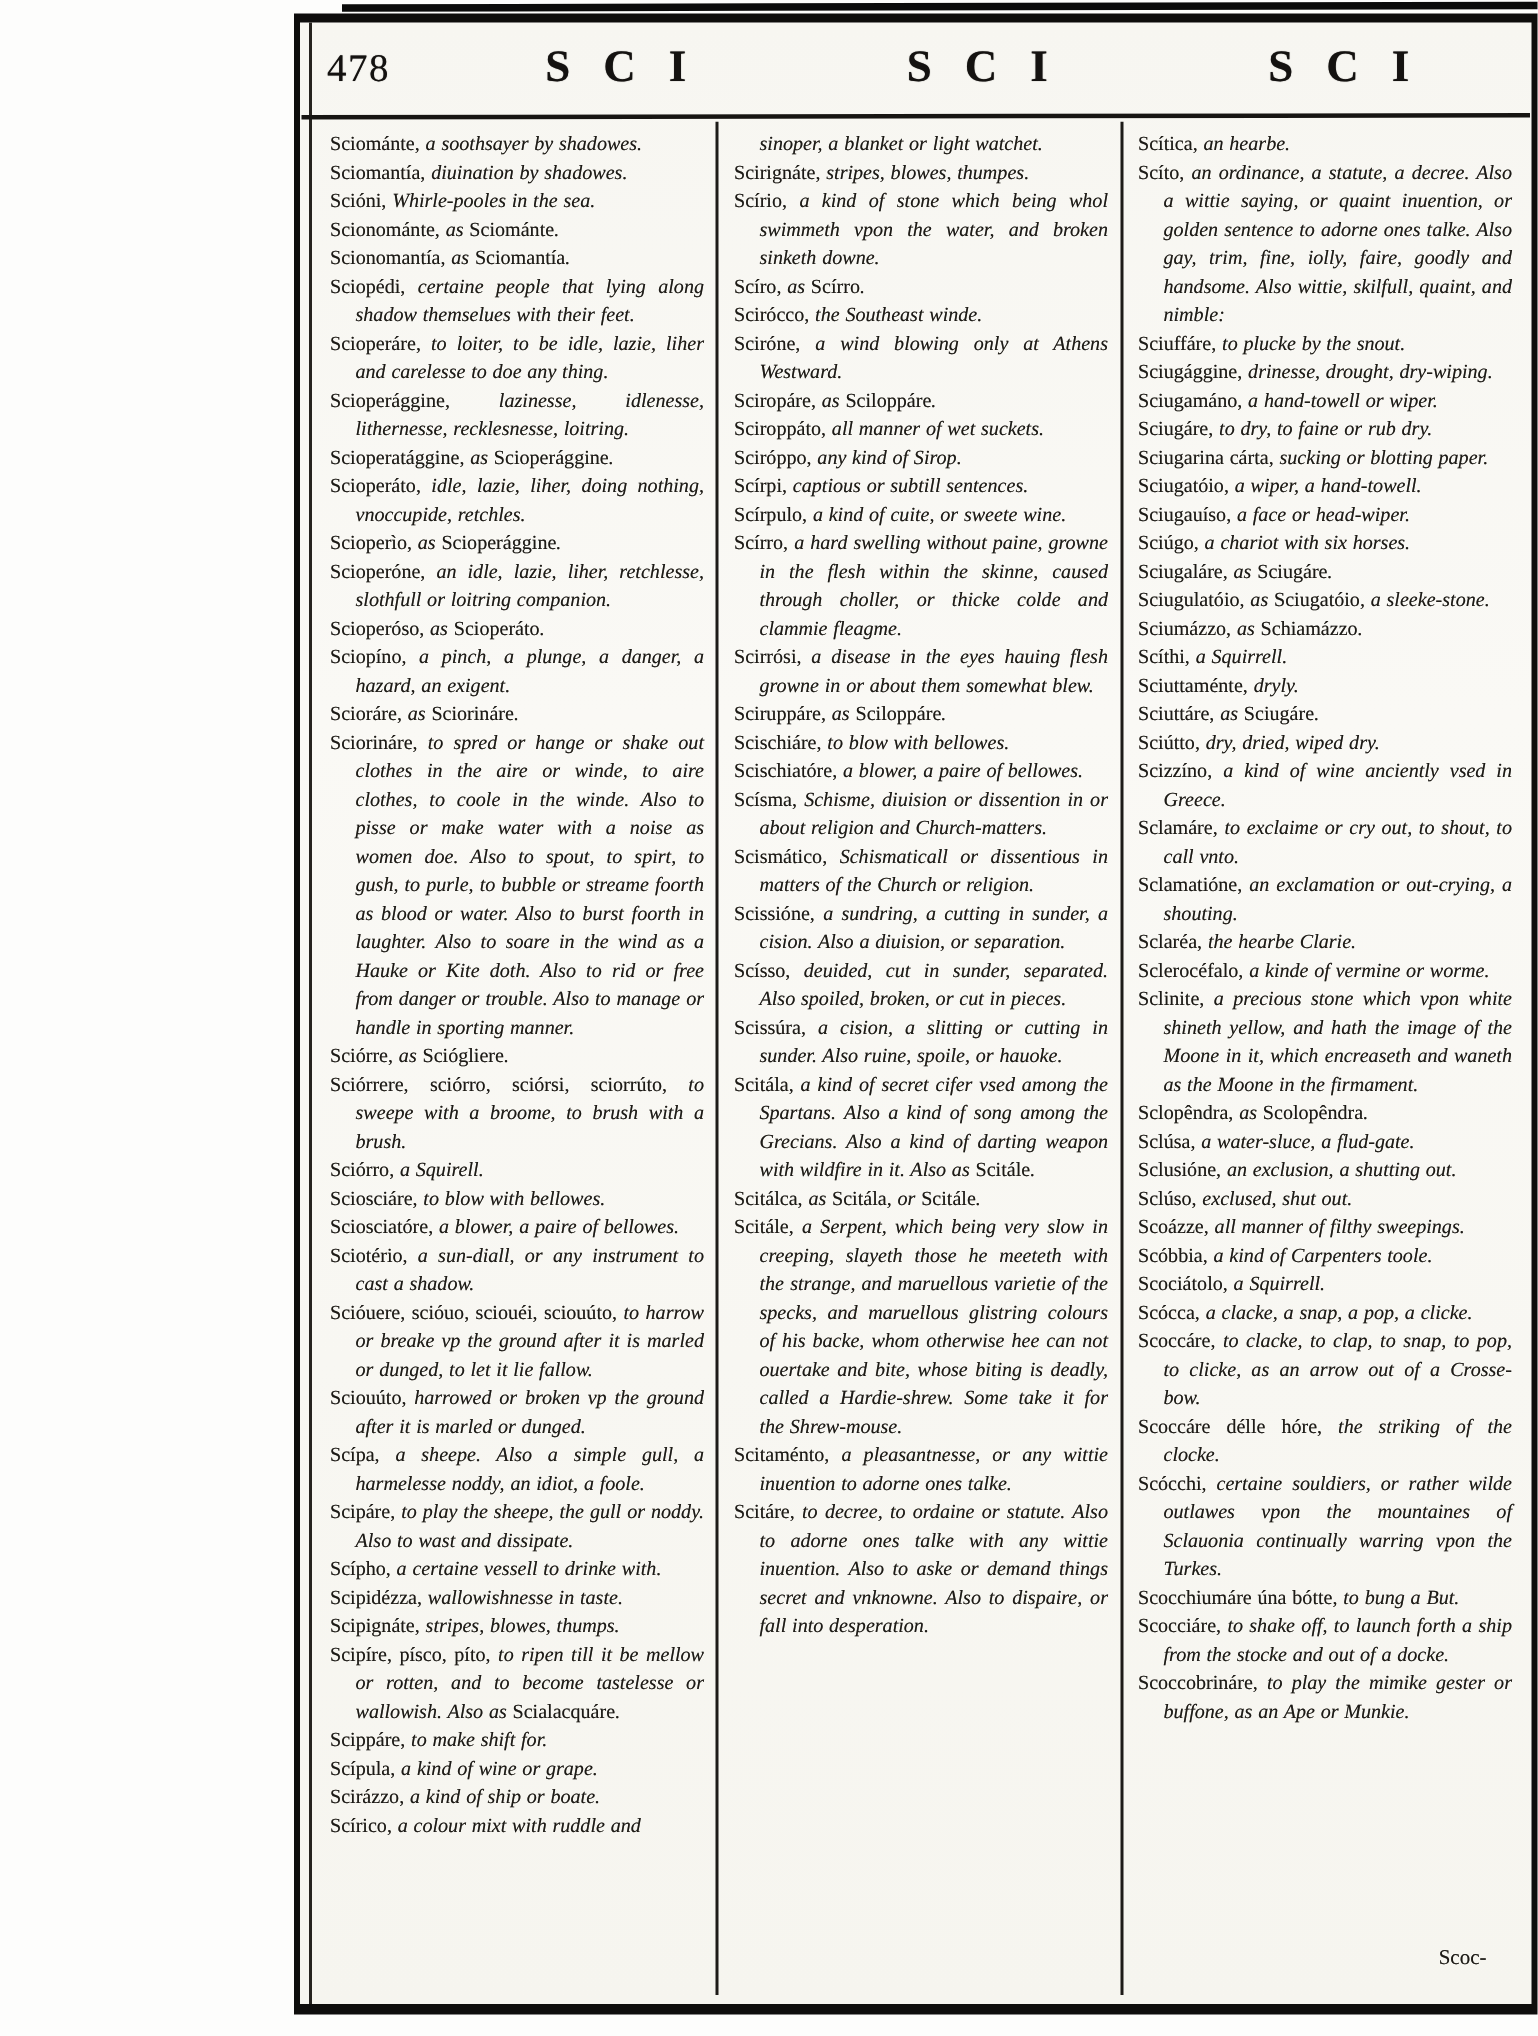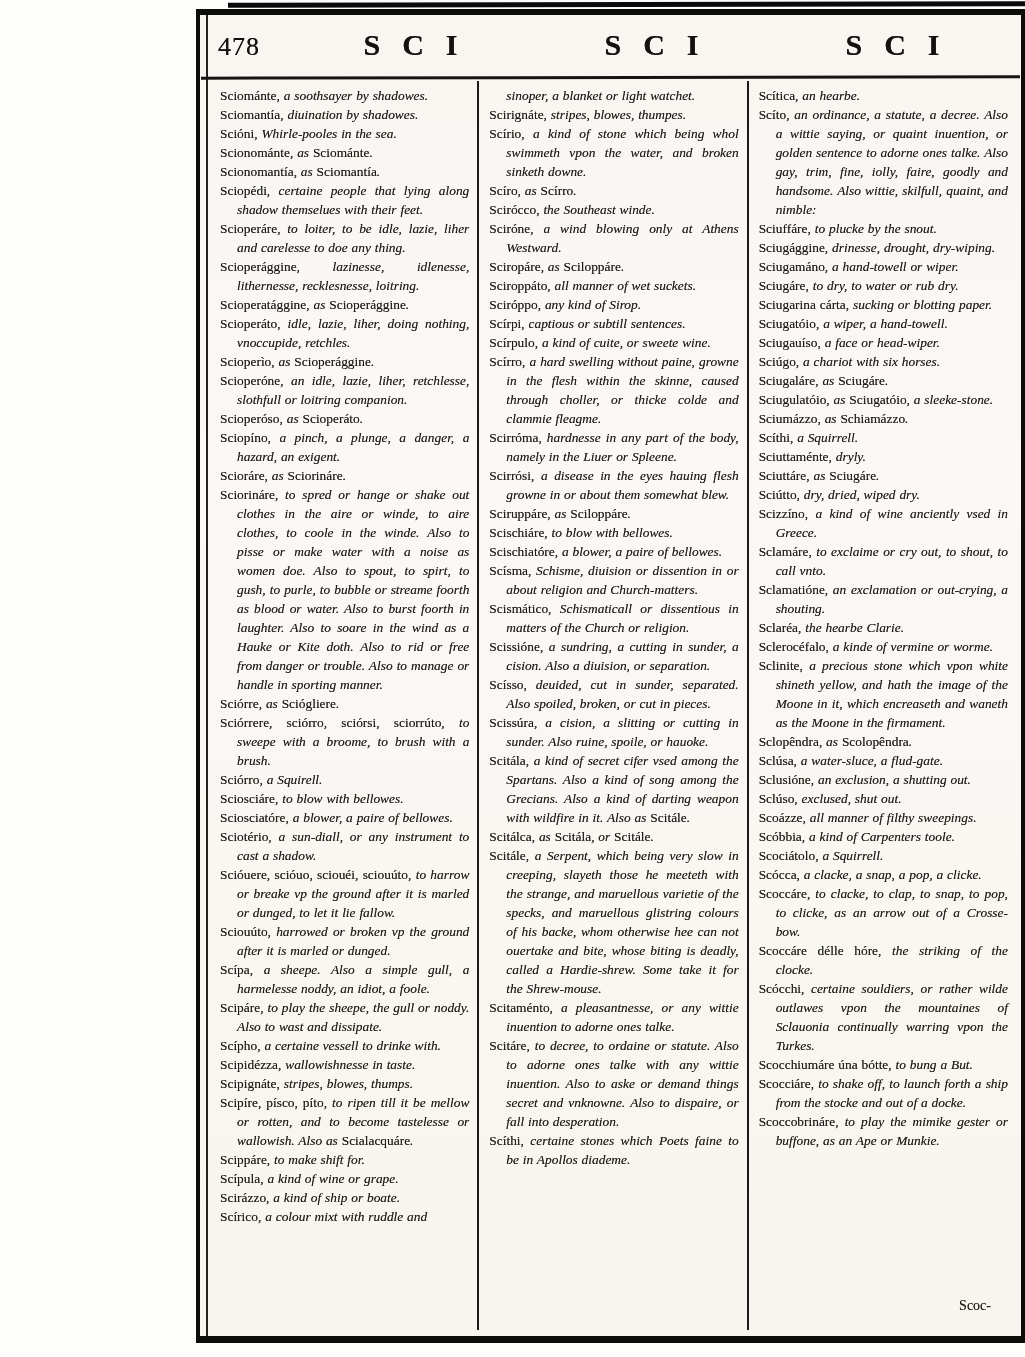--- a/index.html
+++ b/index.html
@@ -117,45 +117,43 @@
         <p class="entry"><span class="head">Scírio,</span> <span class="body">a kind of stone which being whol swimmeth vpon the water, and broken sinketh downe.</span></p>
         <p class="entry"><span class="head">Scíro,</span> <span class="body">as <span class="roman">Scírro</span>.</span></p>
         <p class="entry"><span class="head">Scirócco,</span> <span class="body">the Southeast winde.</span></p>
         <p class="entry"><span class="head">Sciróne,</span> <span class="body">a wind blowing only at Athens Westward.</span></p>
         <p class="entry"><span class="head">Sciropáre,</span> <span class="body">as <span class="roman">Sciloppáre</span>.</span></p>
         <p class="entry"><span class="head">Sciroppáto,</span> <span class="body">all manner of wet suckets.</span></p>
         <p class="entry"><span class="head">Sciróppo,</span> <span class="body">any kind of Sirop.</span></p>
         <p class="entry"><span class="head">Scírpi,</span> <span class="body">captious or subtill sentences.</span></p>
         <p class="entry"><span class="head">Scírpulo,</span> <span class="body">a kind of cuite, or sweete wine.</span></p>
         <p class="entry"><span class="head">Scírro,</span> <span class="body">a hard swelling without paine, growne in the flesh within the skinne, caused through choller, or thicke colde and clammie fleagme.</span></p>
-        <p class="entry"><span class="head">Scirróma,</span> <span class="body">hardnesse in any part of the body, namely in the Liuer or Spleene.</span></p>
         <p class="entry"><span class="head">Scirrósi,</span> <span class="body">a disease in the eyes hauing flesh growne in or about them somewhat blew.</span></p>
         <p class="entry"><span class="head">Sciruppáre,</span> <span class="body">as <span class="roman">Sciloppáre</span>.</span></p>
         <p class="entry"><span class="head">Scischiáre,</span> <span class="body">to blow with bellowes.</span></p>
         <p class="entry"><span class="head">Scischiatóre,</span> <span class="body">a blower, a paire of bellowes.</span></p>
         <p class="entry"><span class="head">Scísma,</span> <span class="body">Schisme, diuision or dissention in or about religion and Church-matters.</span></p>
         <p class="entry"><span class="head">Scismático,</span> <span class="body">Schismaticall or dissentious in matters of the Church or religion.</span></p>
         <p class="entry"><span class="head">Scissióne,</span> <span class="body">a sundring, a cutting in sunder, a cision. Also a diuision, or separation.</span></p>
         <p class="entry"><span class="head">Scísso,</span> <span class="body">deuided, cut in sunder, separated. Also spoiled, broken, or cut in pieces.</span></p>
         <p class="entry"><span class="head">Scissúra,</span> <span class="body">a cision, a slitting or cutting in sunder. Also ruine, spoile, or hauoke.</span></p>
         <p class="entry"><span class="head">Scitála,</span> <span class="body">a kind of secret cifer vsed among the Spartans. Also a kind of song among the Grecians. Also a kind of darting weapon with wildfire in it. Also as <span class="roman">Scitále</span>.</span></p>
         <p class="entry"><span class="head">Scitálca,</span> <span class="body">as <span class="roman">Scitála</span>, or <span class="roman">Scitále</span>.</span></p>
         <p class="entry"><span class="head">Scitále,</span> <span class="body">a Serpent, which being very slow in creeping, slayeth those he meeteth with the strange, and maruellous varietie of the specks, and maruellous glistring colours of his backe, whom otherwise hee can not ouertake and bite, whose biting is deadly, called a Hardie-shrew. Some take it for the Shrew-mouse.</span></p>
         <p class="entry"><span class="head">Scitaménto,</span> <span class="body">a pleasantnesse, or any wittie inuention to adorne ones talke.</span></p>
         <p class="entry"><span class="head">Scitáre,</span> <span class="body">to decree, to ordaine or statute. Also to adorne ones talke with any wittie inuention. Also to aske or demand things secret and vnknowne. Also to dispaire, or fall into desperation.</span></p>
-        <p class="entry"><span class="head">Scíthi,</span> <span class="body">certaine stones which Poets faine to be in Apollos diademe.</span></p>
       </div>
     <div class="colrule"></div>
     <div class="col">
         <p class="entry"><span class="head">Scítica,</span> <span class="body">an hearbe.</span></p>
         <p class="entry"><span class="head">Scíto,</span> <span class="body">an ordinance, a statute, a decree. Also a wittie saying, or quaint inuention, or golden sentence to adorne ones talke. Also gay, trim, fine, iolly, faire, goodly and handsome. Also wittie, skilfull, quaint, and nimble:</span></p>
         <p class="entry"><span class="head">Sciuffáre,</span> <span class="body">to plucke by the snout.</span></p>
         <p class="entry"><span class="head">Sciugággine,</span> <span class="body">drinesse, drought, dry-wiping.</span></p>
         <p class="entry"><span class="head">Sciugamáno,</span> <span class="body">a hand-towell or wiper.</span></p>
-        <p class="entry"><span class="head">Sciugáre,</span> <span class="body">to dry, to water or rub dry.</span></p>
+        <p class="entry"><span class="head">Sciugáre,</span> <span class="body">to dry, to faine or rub dry.</span></p>
         <p class="entry"><span class="head">Sciugarina cárta,</span> <span class="body">sucking or blotting paper.</span></p>
         <p class="entry"><span class="head">Sciugatóio,</span> <span class="body">a wiper, a hand-towell.</span></p>
         <p class="entry"><span class="head">Sciugauíso,</span> <span class="body">a face or head-wiper.</span></p>
         <p class="entry"><span class="head">Sciúgo,</span> <span class="body">a chariot with six horses.</span></p>
         <p class="entry"><span class="head">Sciugaláre,</span> <span class="body">as <span class="roman">Sciugáre</span>.</span></p>
         <p class="entry"><span class="head">Sciugulatóio,</span> <span class="body">as <span class="roman">Sciugatóio</span>, a sleeke-stone.</span></p>
         <p class="entry"><span class="head">Sciumázzo,</span> <span class="body">as <span class="roman">Schiamázzo</span>.</span></p>
         <p class="entry"><span class="head">Scíthi,</span> <span class="body">a Squirrell.</span></p>
         <p class="entry"><span class="head">Sciuttaménte,</span> <span class="body">dryly.</span></p>
         <p class="entry"><span class="head">Sciuttáre,</span> <span class="body">as <span class="roman">Sciugáre</span>.</span></p>

